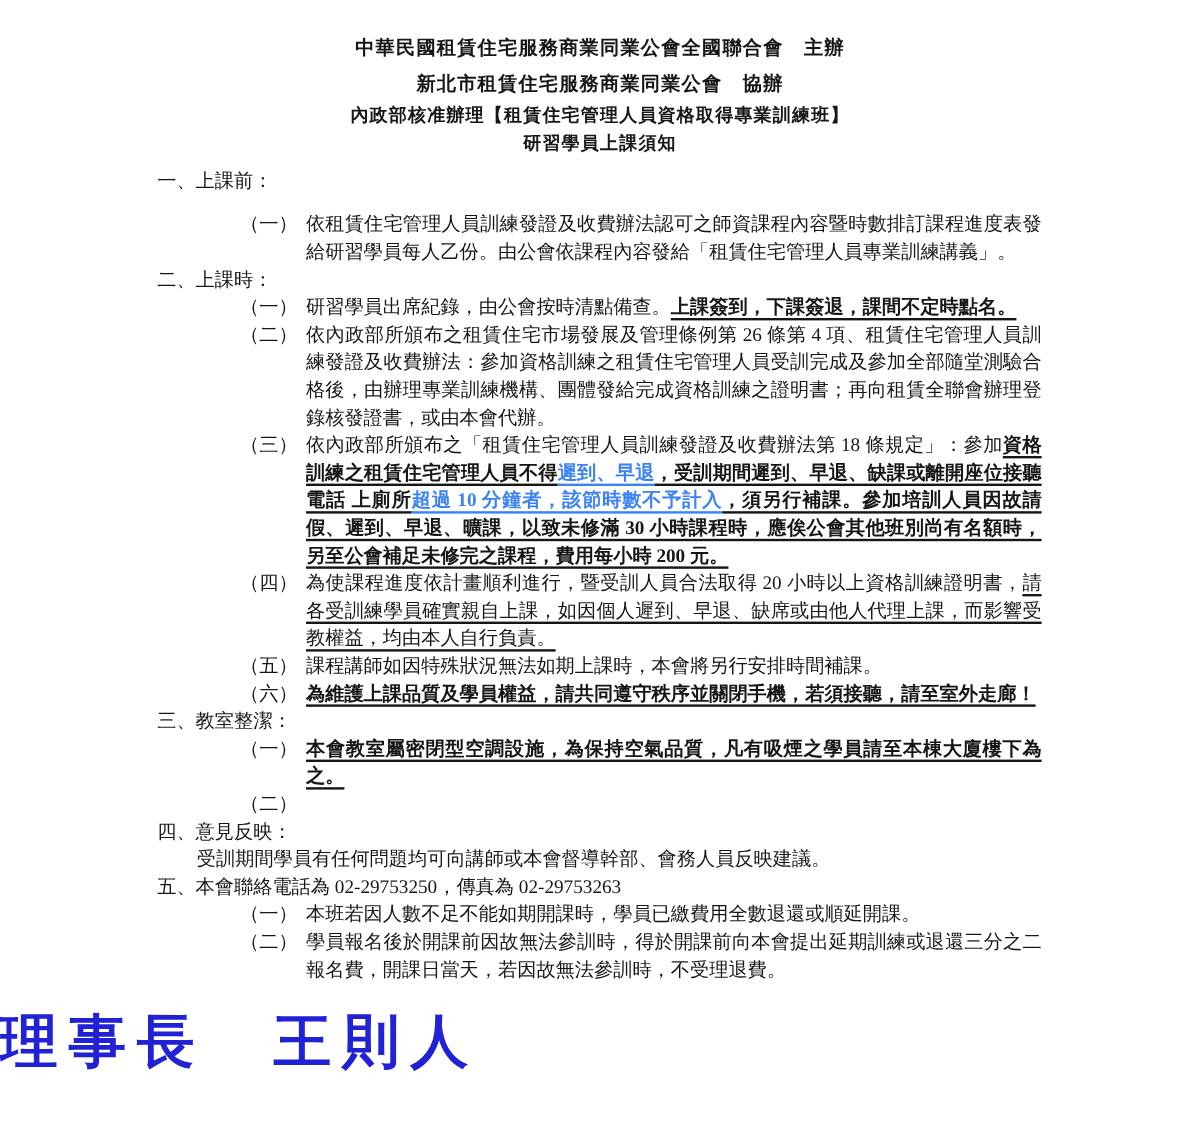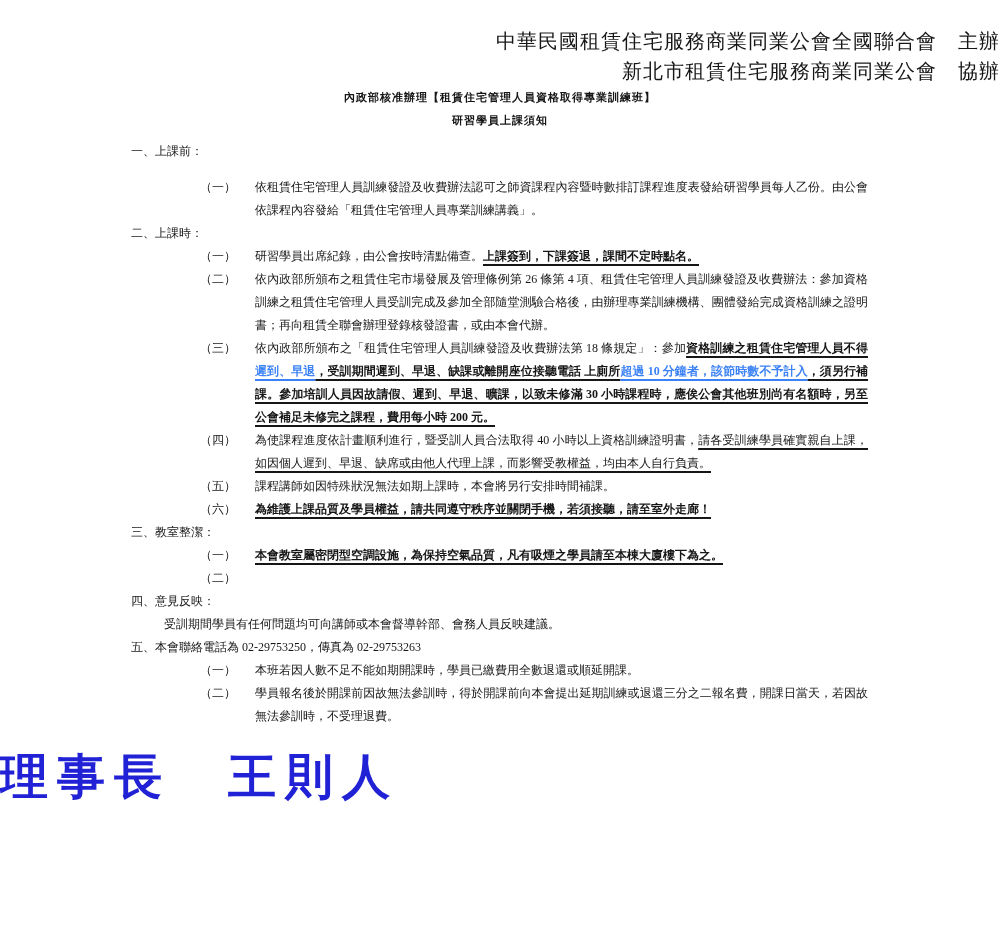--- a/index.html
+++ b/index.html
@@ -4,24 +4,24 @@
 <style>
   html,body{margin:0;padding:0;}
   body{
     width:1000px;height:950px;background:#ffffff;overflow:hidden;
     font-family:"Liberation Serif","DejaVu Serif",serif;
     color:#161616;
   }
   .page{width:1000px;height:950px;position:relative;}
   
   .doc-header{padding-top:26px;text-align:center;}
-  .t1{font-size:20px;font-weight:normal;line-height:30px;letter-spacing:1px;text-align:right;}
-  .t2{font-size:11px;font-weight:bold;line-height:23px;letter-spacing:1px;}
+  .t1{font-size:16px;font-weight:bold;line-height:30px;letter-spacing:1px;}
+  .t2{font-size:15px;font-weight:bold;line-height:23px;letter-spacing:1px;}
   
-  .content{margin:8px 132px 0 131px;width:737px;font-size:12px;line-height:23px;}
+  .content{margin:8px 132px 0 131px;width:737px;font-size:16px;line-height:23px;}
   .h1{font-weight:normal;}
   .item{display:flex;padding-left:69px;}
   .item.gap{margin-top:13px;}
   .marker{width:55px;flex:none;}
   .itext{flex:1;text-align:justify;}
   .para{padding-left:33px;}
   
   .bold{font-weight:bold;}
   .und{text-decoration:underline;text-underline-offset:4px;text-decoration-thickness:1.5px;}
   .red{color:#3b82f6;}
@@ -58,21 +58,21 @@
       <div class="item">
         <span class="marker">（二）</span>
         <div class="itext"><span class="">依內政部所頒布之租賃住宅市場發展及管理條例第 26 條第 4 項、租賃住宅管理人員訓練發證及收費辦法：參加資格訓練之租賃住宅管理人員受訓完成及參加全部隨堂測驗合格後，由辦理專業訓練機構、團體發給完成資格訓練之證明書；再向租賃全聯會辦理登錄核發證書，或由本會代辦。</span></div>
       </div>
       <div class="item">
         <span class="marker">（三）</span>
         <div class="itext"><span class="">依內政部所頒布之「租賃住宅管理人員訓練發證及收費辦法第 18 條規定」：參加</span><span class="bold und">資格訓練之租賃住宅管理人員不得</span><span class="bold und red">遲到、早退</span><span class="bold und">，受訓期間遲到、早退、缺課或離開座位接聽電話 上廁所</span><span class="bold und red">超過 10 分鐘者，該節時數不予計入</span><span class="bold und">，須另行補課。參加培訓人員因故請假、遲到、早退、曠課，以致未修滿 30 小時課程時，應俟公會其他班別尚有名額時，另至公會補足未修完之課程，費用每小時 200 元。</span></div>
       </div>
       <div class="item">
         <span class="marker">（四）</span>
-        <div class="itext"><span class="">為使課程進度依計畫順利進行，暨受訓人員合法取得 40 小時以上資格訓練證明書，</span><span class="und">請各受訓練學員確實親自上課，如因個人遲到、早退、缺席或由他人代理上課，而影響受教權益，均由本人自行負責。</span></div>
+        <div class="itext"><span class="">為使課程進度依計畫順利進行，暨受訓人員合法取得 20 小時以上資格訓練證明書，</span><span class="und">請各受訓練學員確實親自上課，如因個人遲到、早退、缺席或由他人代理上課，而影響受教權益，均由本人自行負責。</span></div>
       </div>
       <div class="item">
         <span class="marker">（五）</span>
         <div class="itext"><span class="">課程講師如因特殊狀況無法如期上課時，本會將另行安排時間補課。</span></div>
       </div>
       <div class="item">
         <span class="marker">（六）</span>
         <div class="itext"><span class="bold und">為維護上課品質及學員權益，請共同遵守秩序並關閉手機，若須接聽，請至室外走廊！</span></div>
       </div>
       <div class="h1">三、教室整潔：</div>

